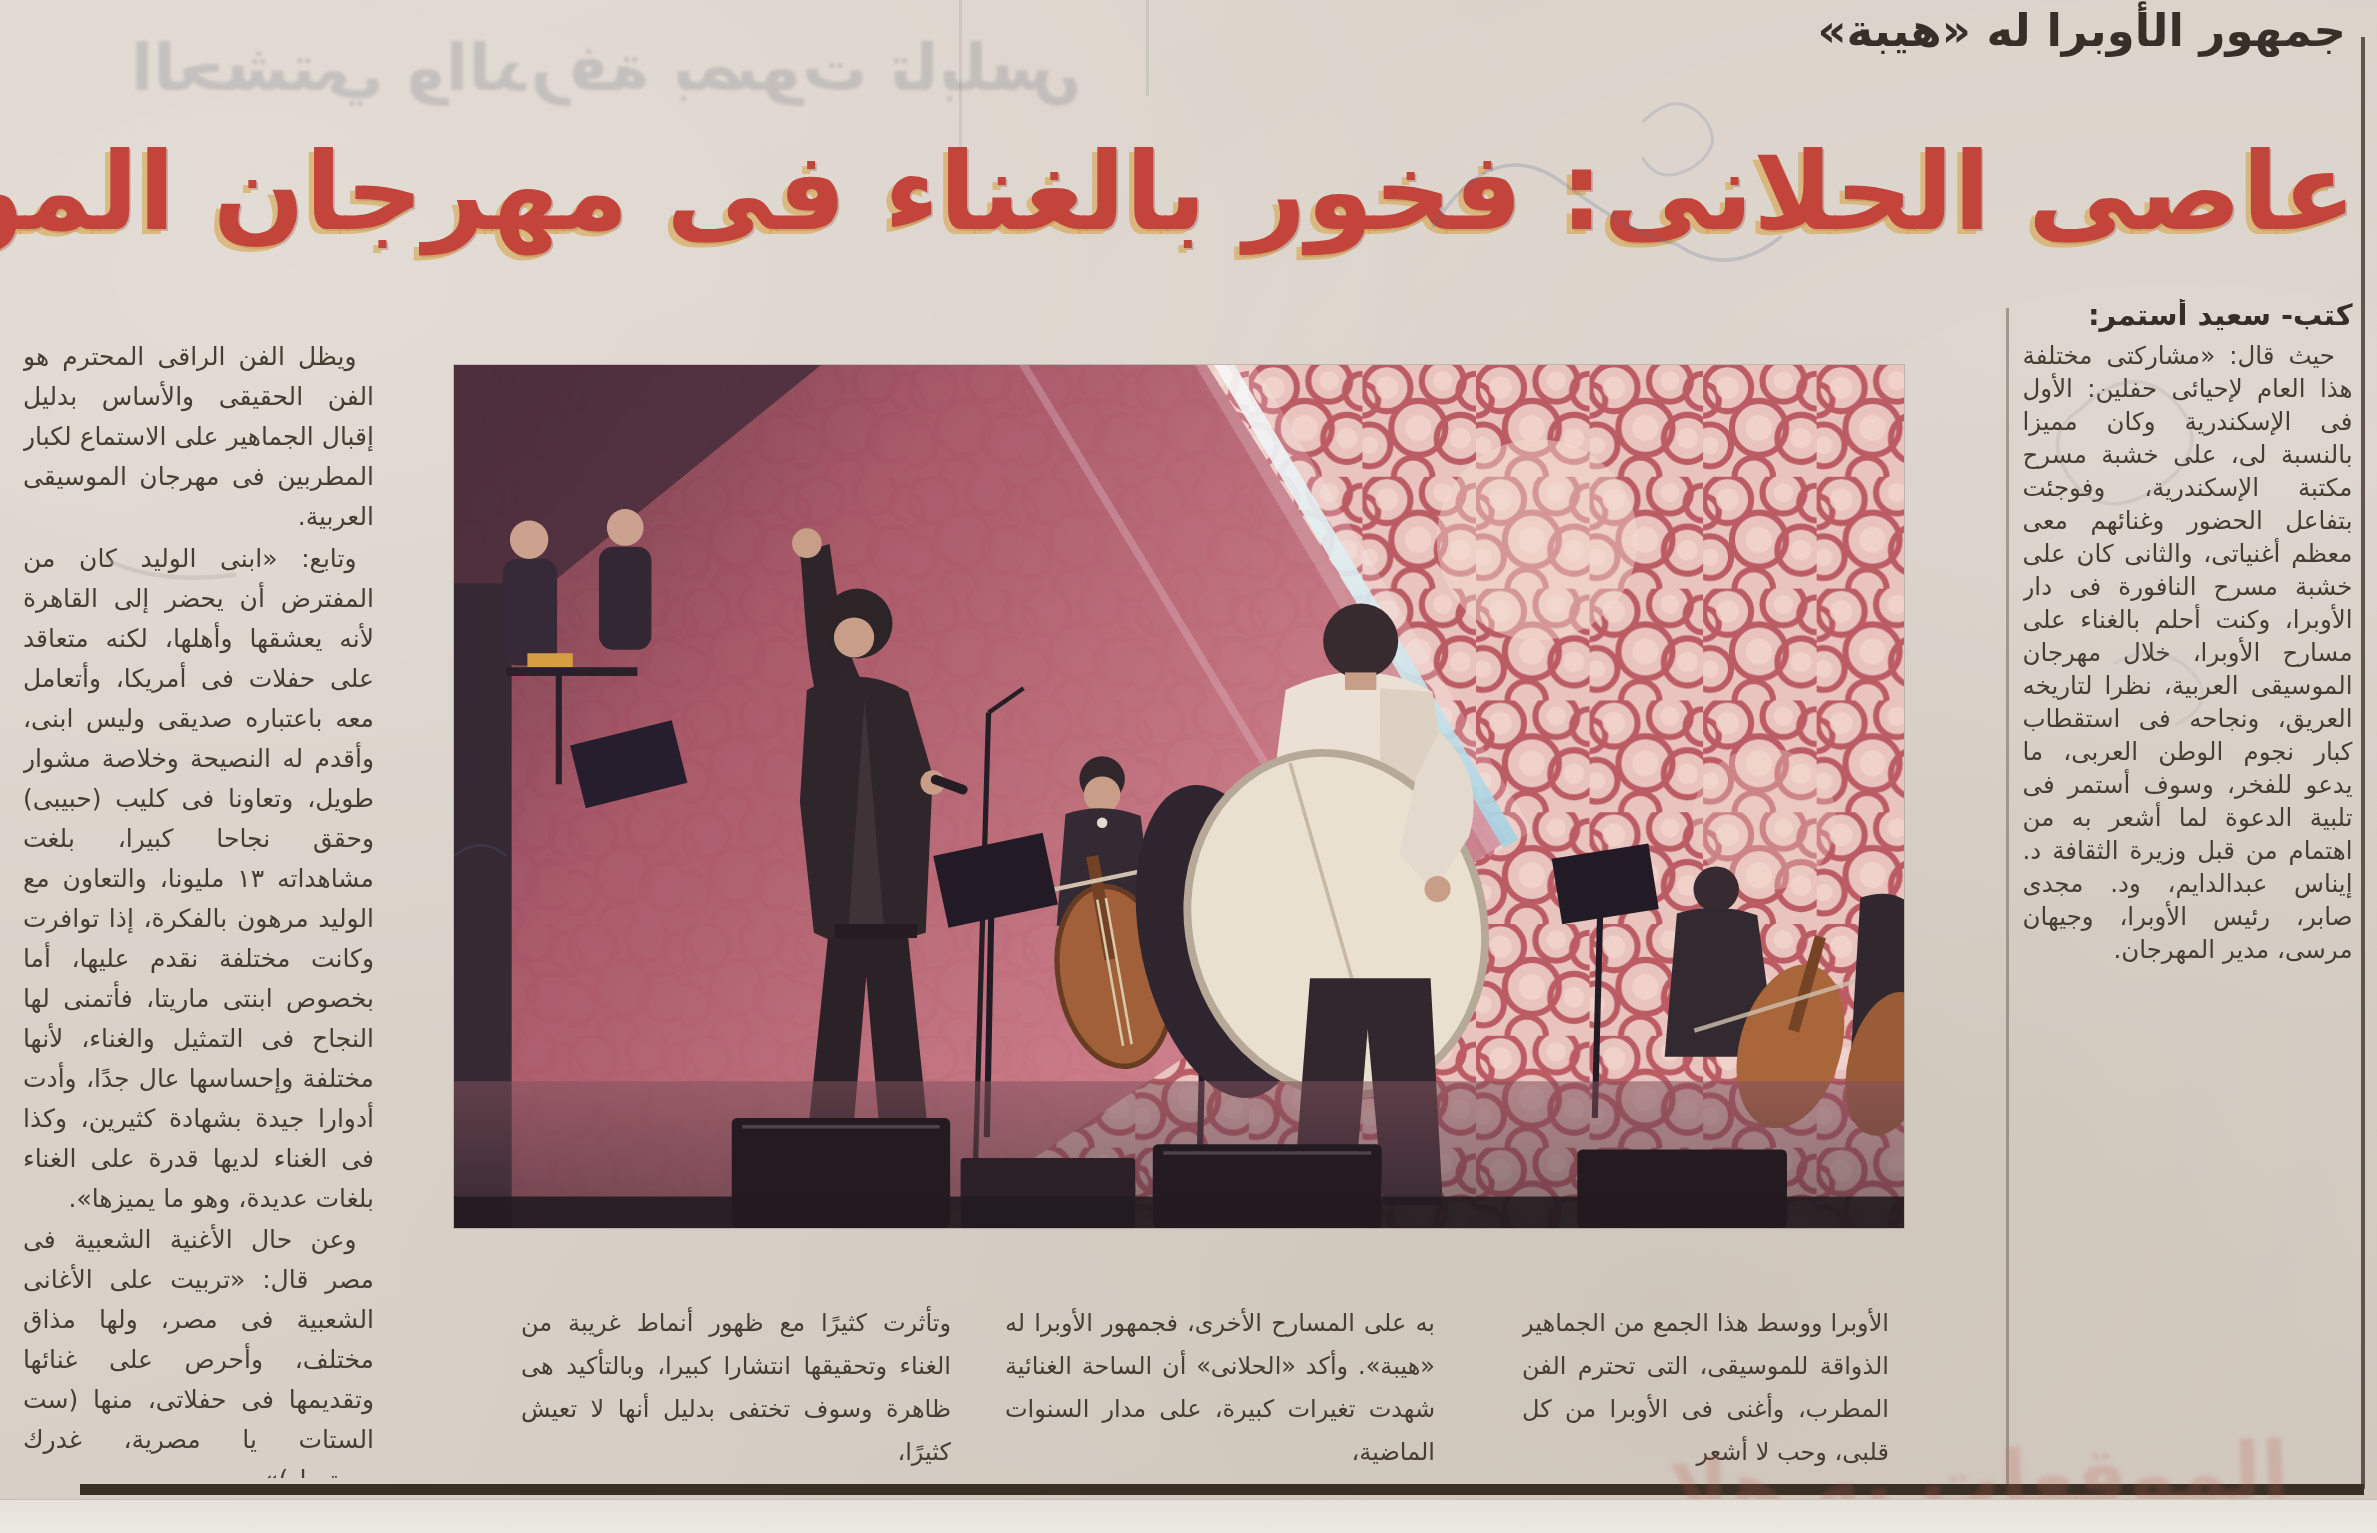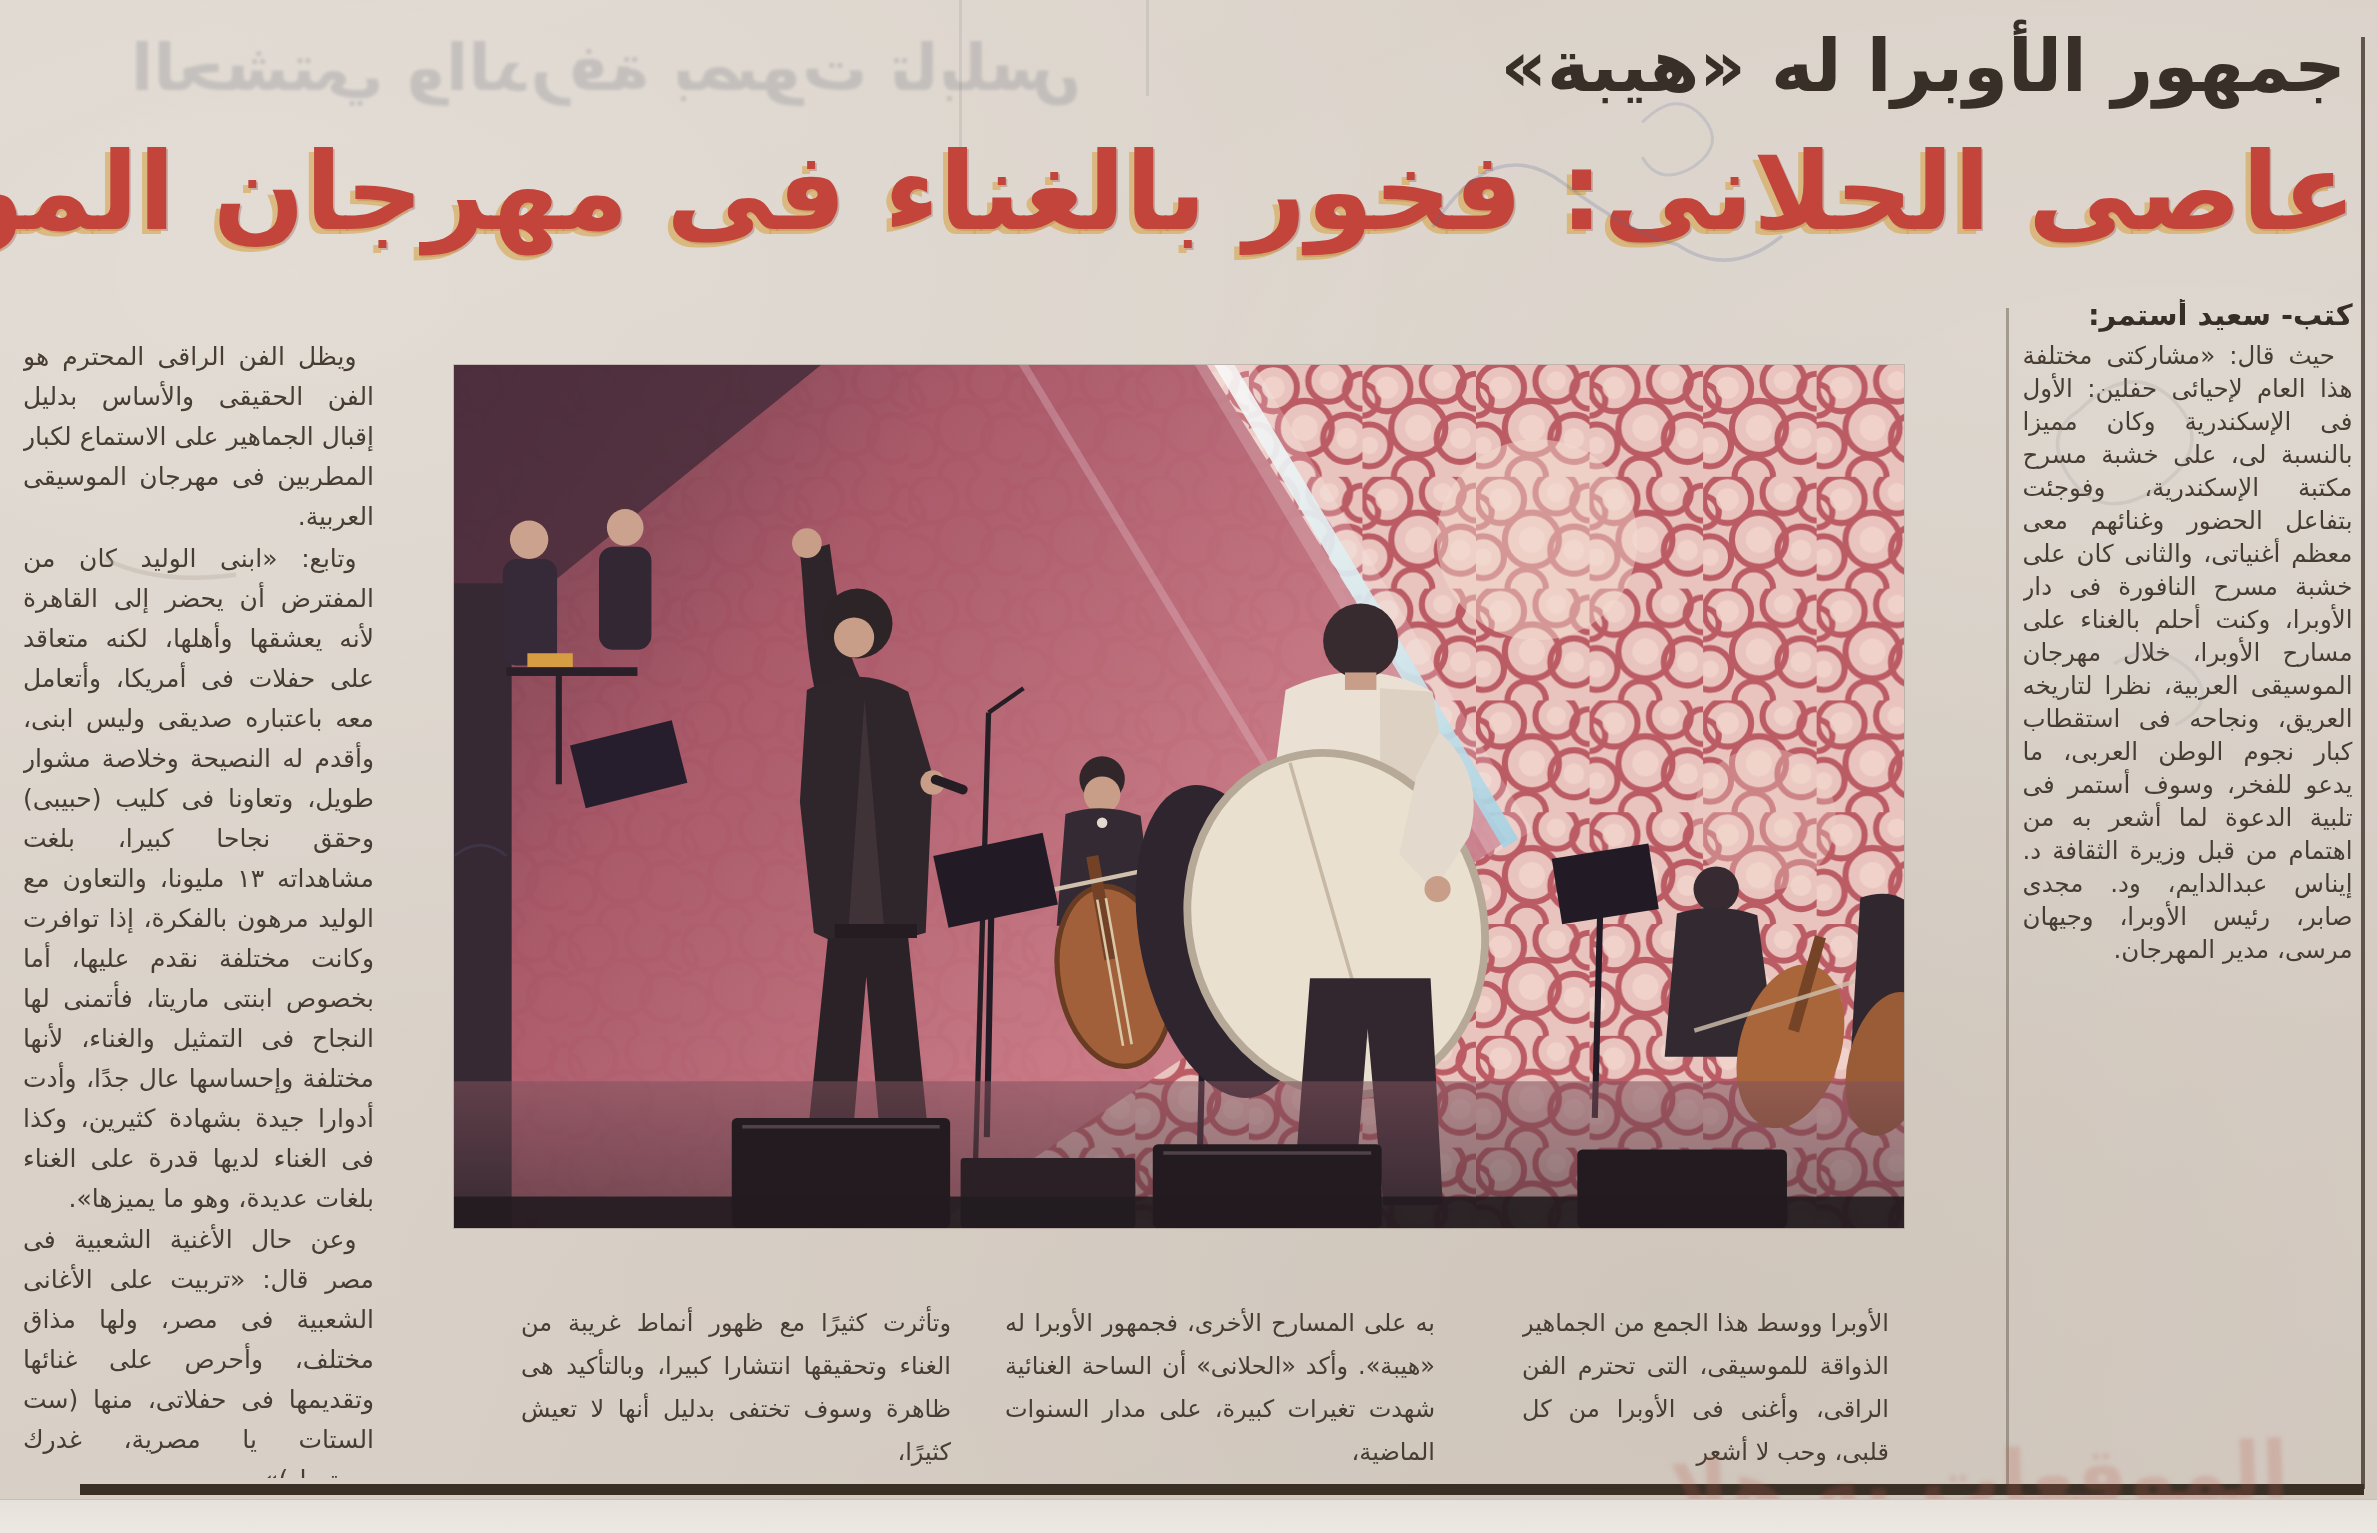--- a/index.html
+++ b/index.html
@@ -16,22 +16,22 @@
       radial-gradient(ellipse at 92% 30%, rgba(255,255,255,.14), transparent 40%),
       linear-gradient(160deg,#ddd5cc 0%,#d9d1c8 55%,#d5ccc3 100%);
   }
   .page::after{ 
     content:"";position:absolute;left:0;right:0;top:1499px;bottom:0;
     background:linear-gradient(#e6e1da,#ece8e2);
     border-top:1.7px solid #c9c0b5;
   }
   
   .kicker{
-    position:absolute;top:24px;right:31px;
-    font-size:72px;font-weight:bold;color:#383028;
+    position:absolute;top:4px;right:31px;
+    font-size:45px;font-weight:bold;color:#383028;
     letter-spacing:-0.9px;white-space:nowrap;
   }
   .headline{
     position:absolute;top:98px;left:17.5px;right:21px;height:188px;
     margin:0;line-height:188px;text-align:center;white-space:nowrap;
     font-size:108px;font-weight:bold;color:#c2443a;
     text-shadow:-5.2px 5.2px 0 rgba(213,158,62,.55), 1.7px 1.7px 0 rgba(120,30,25,.25);
     letter-spacing:-1.7px;
   }
   
@@ -238,21 +238,21 @@
         <line x1="812" y1="902" x2="1050" y2="902" stroke="#453a42" stroke-width="4"></line>
       </g>
       <rect x="0" y="952" width="1660" height="36" fill="#140f15" opacity="0.9"></rect>
 
       <rect width="1660" height="988" fill="#e8b9ae" opacity="0.07"></rect>
     </svg>
   </figure>
 
 
   <section class="col mid mid-1">
-    <p>الأوبرا ووسط هذا الجمع من الجماهير الذواقة للموسيقى، التى تحترم الفن الراقى، وأغنى فى الأوبرا من كل قلبى، وحب لا أشعر</p>
+    <p>الأوبرا ووسط هذا الجمع من الجماهير الذواقة للموسيقى، التى تحترم الفن المطرب، وأغنى فى الأوبرا من كل قلبى، وحب لا أشعر</p>
   </section>
   <section class="col mid mid-3">
     <p>وتأثرت كثيرًا مع ظهور أنماط غريبة من الغناء وتحقيقها انتشارا كبيرا، وبالتأكيد هى ظاهرة وسوف تختفى بدليل أنها لا تعيش كثيرًا،</p>
   </section>
   <section class="col mid mid-2">
     <p>به على المسارح الأخرى، فجمهور الأوبرا له «هيبة». وأكد «الحلانى» أن الساحة الغنائية شهدت تغيرات كبيرة، على مدار السنوات الماضية،</p>
   </section>
 
   <section class="col col-left">
     <p>ويظل الفن الراقى المحترم هو الفن الحقيقى والأساس بدليل إقبال الجماهير على الاستماع لكبار المطربين فى مهرجان الموسيقى العربية.</p>

